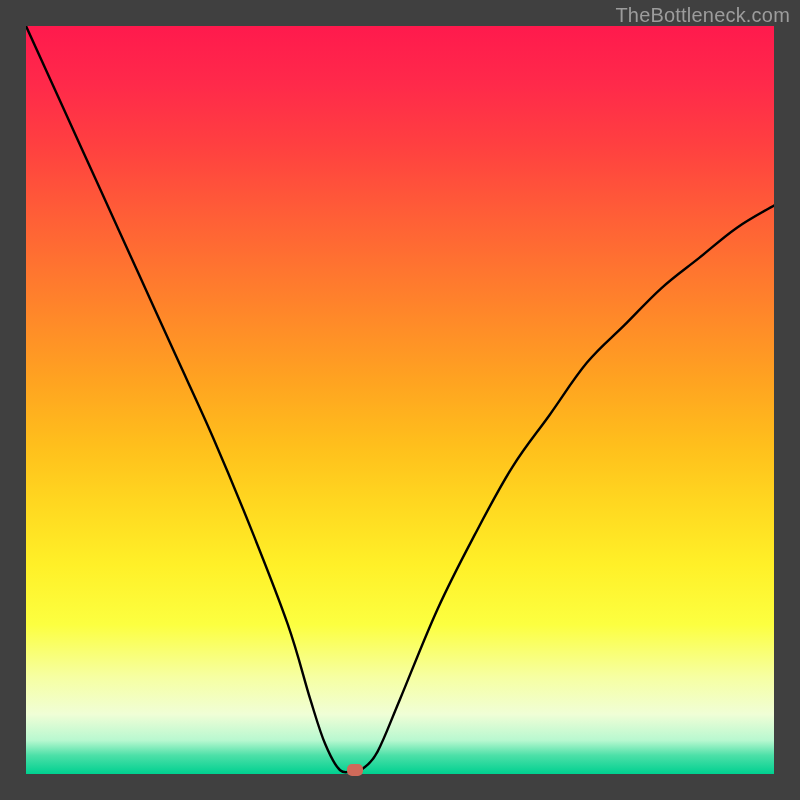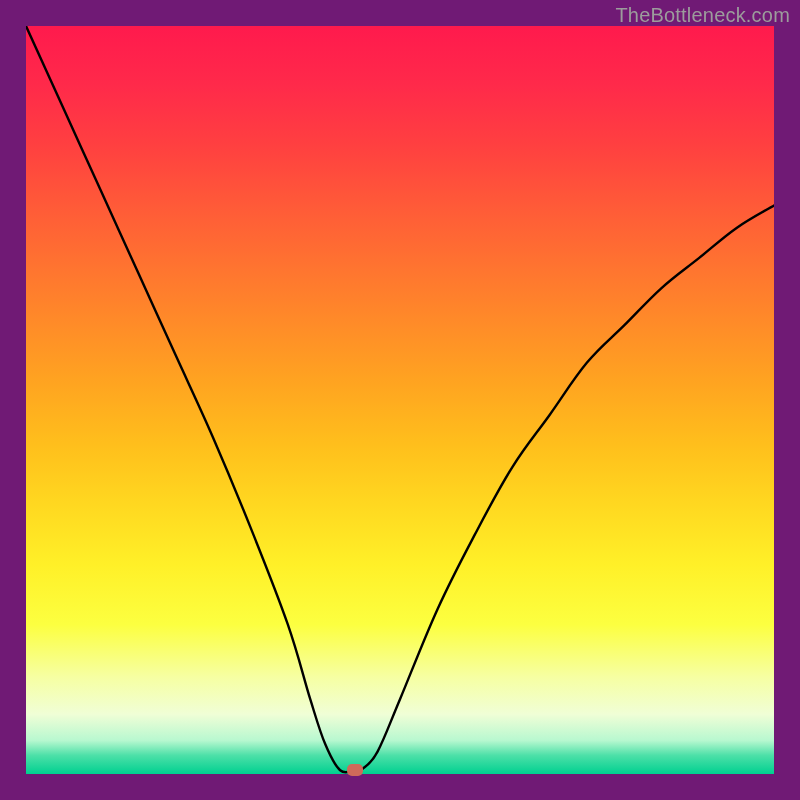--- a/index.html
+++ b/index.html
@@ -10,21 +10,21 @@
     background: #000;
     overflow: hidden;
     font-family: Arial, Helvetica, sans-serif;
   }
   .frame {
     position: absolute;
     top: 0;
     left: 0;
     width: 800px;
     height: 800px;
-    background: #701a75;
+    background: #404040;
   }
   .plot-area {
     position: absolute;
     top: 26px;
     left: 26px;
     width: 748px;
     height: 748px;
     background: linear-gradient(to bottom,
       #ff1a4d 0%,
       #ff2a4a 8%,

